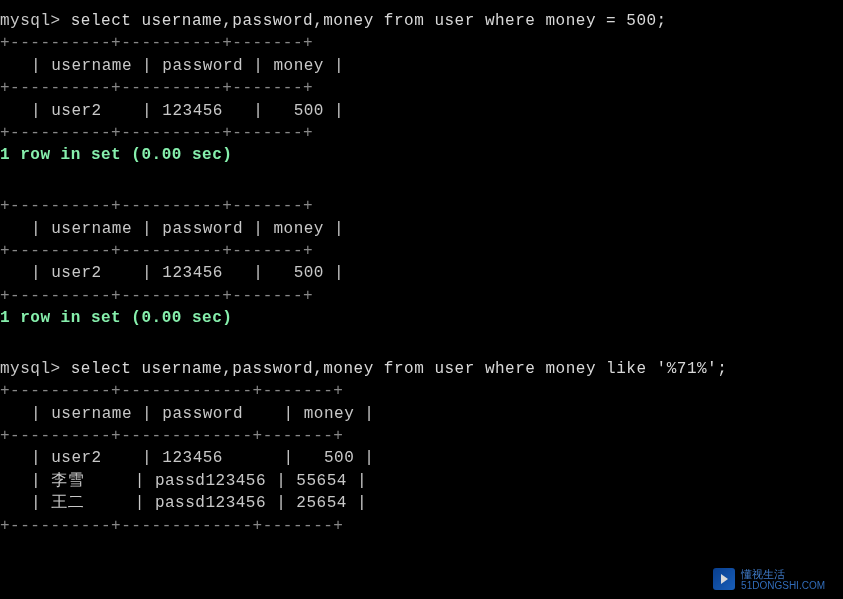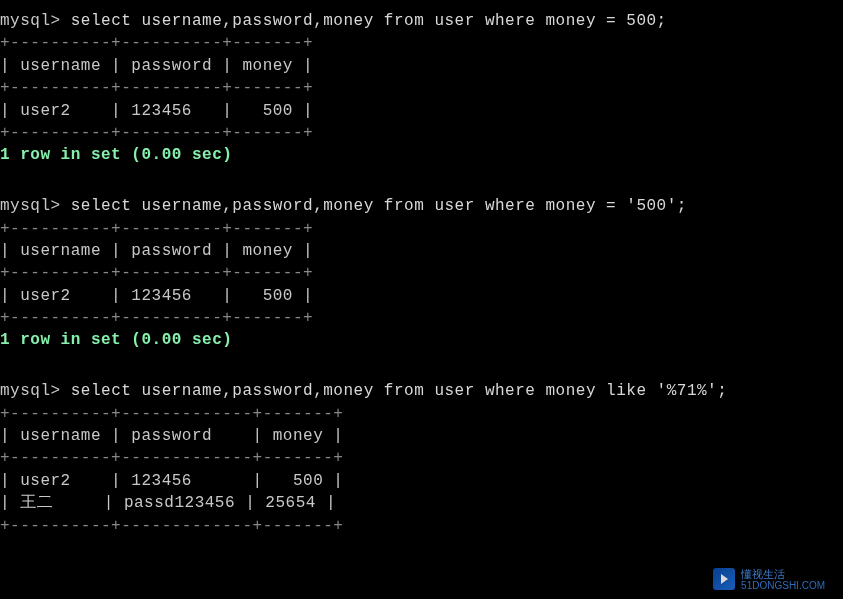--- a/index.html
+++ b/index.html
@@ -28,20 +28,21 @@
     }
     .query {
       color: #d8d8d8;
       margin-top: 41px;
     }
     .border-line {
       color: #888;
     }
     .header-cell, .data-cell {
       color: #c8c8c8;
+      padding-left: 31px;
     }
     .result-msg {
       color: #86efac;
       font-weight: bold;
     }
     .block {
       margin-bottom: 6px;
     }
     .watermark {
       position: absolute;
@@ -95,37 +96,37 @@
     <div class="line header-cell">| username | password | money |</div>
     <div class="line border-line">+----------+----------+-------+</div>
     <div class="line data-cell">| user2    | 123456   |   500 |</div>
     <div class="line border-line">+----------+----------+-------+</div>
     <div class="line result-msg">1 row in set (0.00 sec)</div>
   </div>
 
   <div class="line"> </div>
 
   <div class="block">
-    <div class="line"><span class="prompt">mysql&gt; </span><span class="query">select username,password,money from user where money = '500';</span></div>
     <div class="line border-line">+----------+----------+-------+</div>
     <div class="line header-cell">| username | password | money |</div>
     <div class="line border-line">+----------+----------+-------+</div>
     <div class="line data-cell">| user2    | 123456   |   500 |</div>
     <div class="line border-line">+----------+----------+-------+</div>
     <div class="line result-msg">1 row in set (0.00 sec)</div>
   </div>
 
   <div class="line"> </div>
 
   <div class="block">
     <div class="line"><span class="prompt">mysql&gt; </span><span class="query">select username,password,money from user where money like '%71%';</span></div>
     <div class="line border-line">+----------+-------------+-------+</div>
     <div class="line header-cell">| username | password    | money |</div>
     <div class="line border-line">+----------+-------------+-------+</div>
     <div class="line data-cell">| user2    | 123456      |   500 |</div>
+    <div class="line data-cell">| 李雪     | passd123456 | 55654 |</div>
     <div class="line data-cell">| 王二     | passd123456 | 25654 |</div>
     <div class="line border-line">+----------+-------------+-------+</div>
   </div>
 
 </div>
 
 <div class="watermark">
   <div class="watermark-icon"></div>
   <div class="watermark-text">
     <div class="cn">懂视生活</div>

